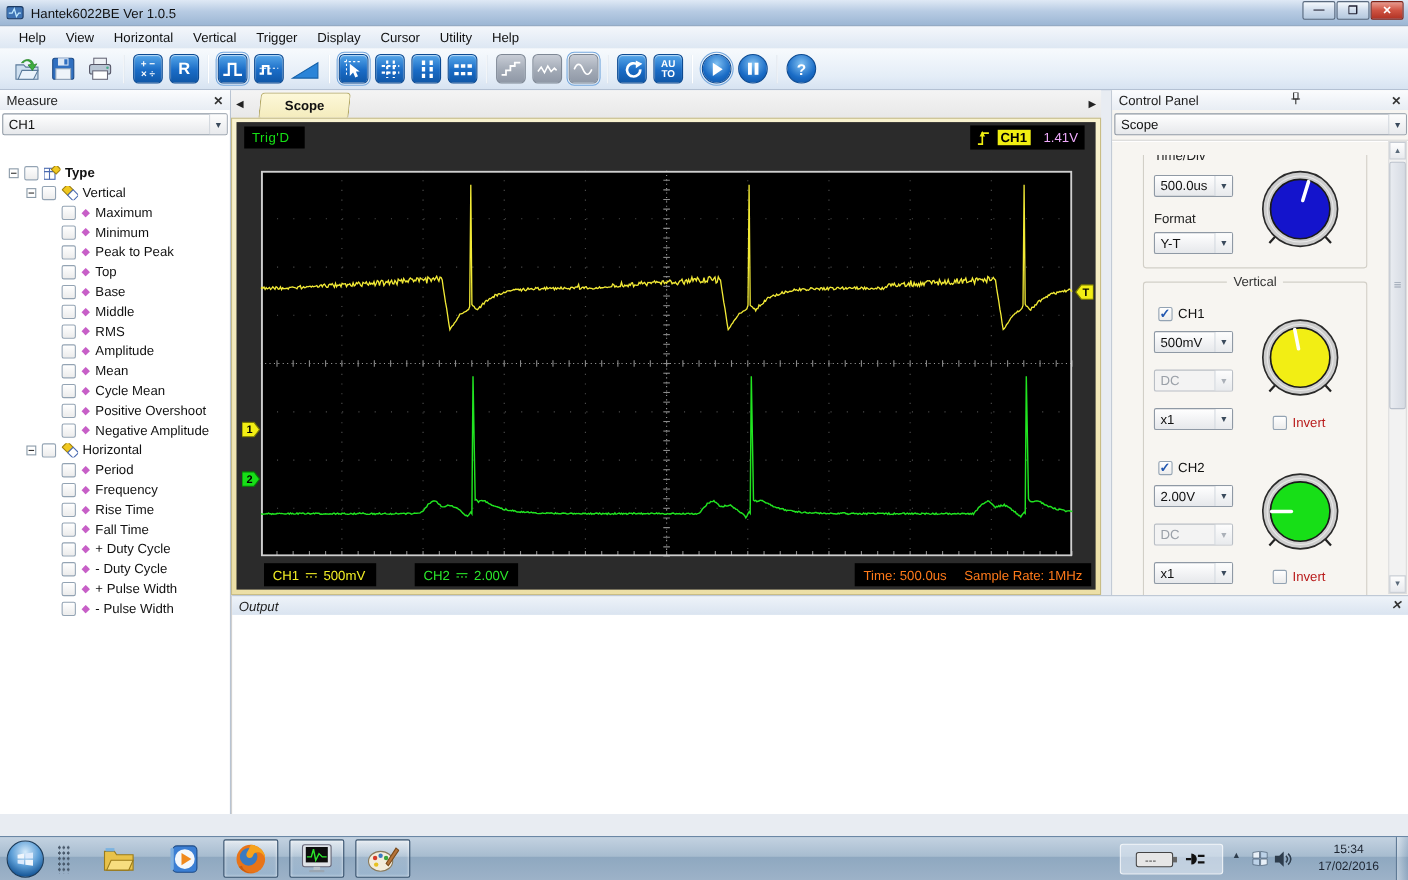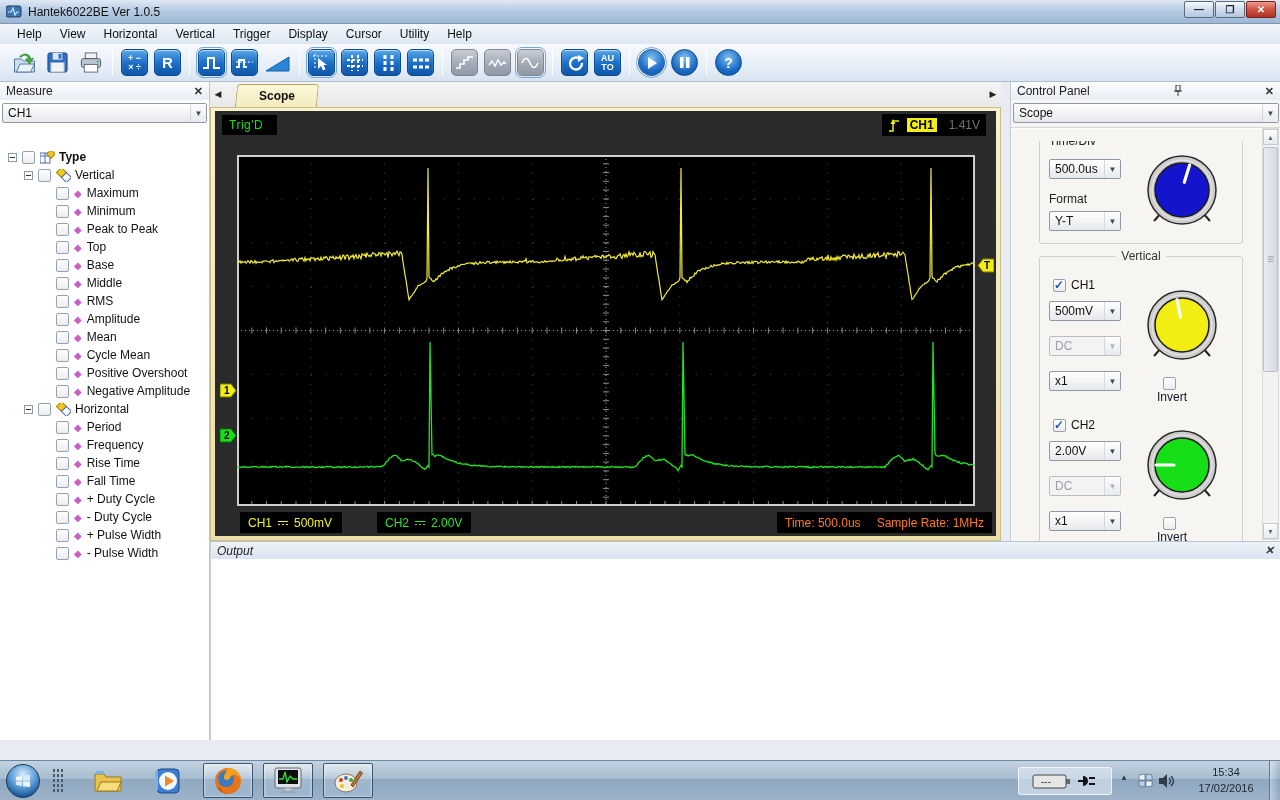--- a/index.html
+++ b/index.html
@@ -67,21 +67,21 @@
     border:1px solid #b4a864; border-bottom:none; border-radius:4px 4px 0 0; transform:skewX(-6deg);
     display:flex; align-items:center; justify-content:center; font-weight:bold; color:#111; }
   #scope-tab span { transform:skewX(6deg); }
   #cream { position:absolute; left:210px; top:107px; width:791px; height:434px;
     background:linear-gradient(#f8f2cf,#ecdfa6); border:1px solid #c9bd85; }
   #frame { position:absolute; left:4px; top:3px; width:781px; height:425px; background:#2b2b2b; }
   #trigbar { position:absolute; left:0px; top:1px; width:100%; height:26px; display:flex; align-items:center; }
   #trigd { margin-left:7px; background:#000; color:#15e015; padding:3px 14px 3px 7px; letter-spacing:.5px; }
   #trig-right { margin-left:auto; margin-right:10px; display:flex; align-items:center; gap:6px; background:#000; padding:2px 6px; }
   #trig-ch-badge { background:#f0ee12; color:#000; padding:0 3px; font-weight:bold; }
-  #trig-level { color:#737373; margin-left:6px; }
+  #trig-level { color:#f0abfc; margin-left:6px; }
   #grat { position:absolute; left:22px; top:44px; width:738px; height:351px; background:#000; }
   .edge-marker { position:absolute; width:17px; height:15px; }
   .edge-marker text { font:bold 10px "Liberation Sans",sans-serif; }
   #footerbar { position:absolute; left:0; top:398px; width:100%; height:27px; display:flex; align-items:center; }
   .fbox { background:#000; height:21px; display:flex; align-items:center; padding:0 8px; gap:6px; }
   #fb-ch1 { margin-left:25px; color:#f3ef25; width:102px; }
   #fb-ch2 { margin-left:35px; color:#2ae62a; width:94px; }
   #fb-right { margin-left:auto; margin-right:4px; color:#ff7a1a; gap:16px; }
   .coup { display:inline-flex; flex-direction:column; gap:2px; }
   .coup i { display:block; width:10px; height:1px; background:currentColor; }
@@ -90,21 +90,21 @@
   
   #cpanel { position:absolute; left:1010px; top:82px; width:270px; height:459px; background:#f7f5f1; border-left:1px solid #c3cbd6; }
   #cp-combo { position:absolute; left:2px; top:21px; width:266px; }
   #cp-sep { position:absolute; left:0; top:45px; width:100%; height:1px; background:#d8d8d8; box-shadow:0 1px 0 #fff; }
   #cp-content { position:absolute; left:0px; top:59px; width:252px; height:400px; overflow:hidden;margin-left:26px; }
   .gbox { position:absolute; border:1px solid #d2cfc7; border-radius:3px; }
   .gbox .legend { position:absolute; top:-8px; left:50%; transform:translateX(-50%); background:#f7f5f1; padding:0 6px; color:#333; }
   .cp-label { position:absolute; color:#222; }
   .cp-combo { position:absolute; width:72px; }
   .knob { position:absolute; width:78px; height:78px; }
-  .inv { position:absolute; display:flex; align-items:center; color:#0f172a;flex-direction:column; }
+  .inv { position:absolute; display:flex; align-items:center; color:#b91c1c; }
   .chrow { position:absolute; display:flex; align-items:center; color:#111; }
   
   .sbar { position:absolute; right:1px; top:46px; width:17px; bottom:1px; background:#f2f2f2; border:1px solid #dcdcdc; }
   .sbtn { position:absolute; left:0; width:15px; height:16px; background:linear-gradient(#fdfdfd,#e8eaee); border:1px solid #c7ccd4; color:#5a6a7a; font-size:7px; display:flex; align-items:center; justify-content:center; }
   .sthumb { position:absolute; left:0; width:15px; background:linear-gradient(90deg,#e9ecf1,#d6dbe3); border:1px solid #b9c0cb; border-radius:2px; }
   .sthumb::after { content:"≡"; position:absolute; left:3px; top:50%; margin-top:-8px; color:#9aa4b2; }
 
   
   #output { position:absolute; left:210px; top:541px; width:1070px; height:199px; background:#fff; border-left:1px solid #d0d0d0; }
   #output .panel-header { background:linear-gradient(#eef3f9,#dae4f0); border-top:1px solid #b8c4d2;font-style:italic; }

